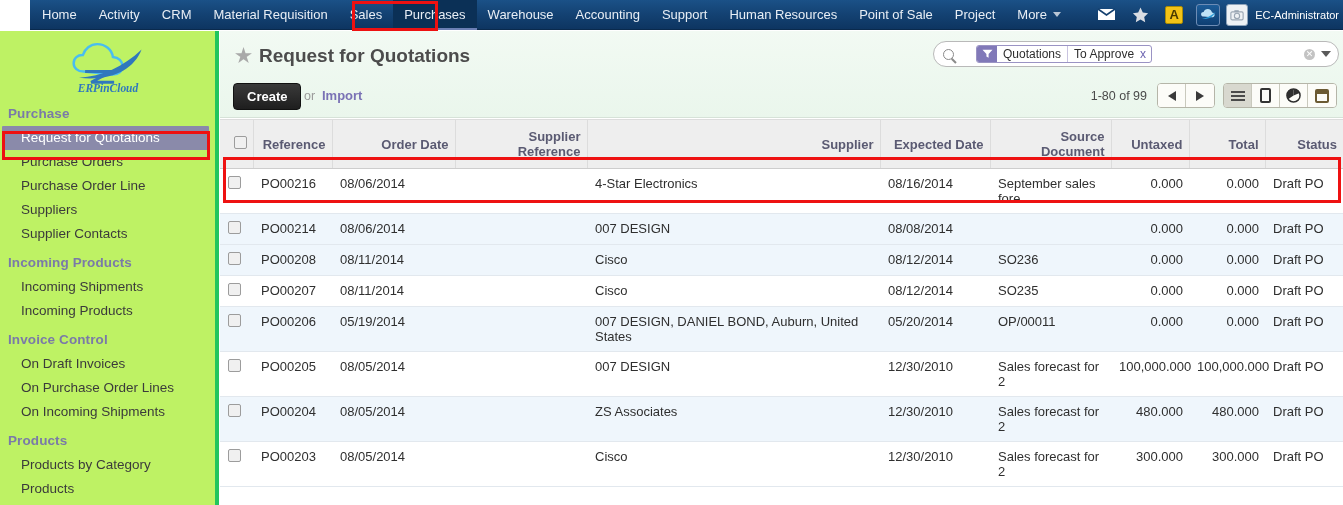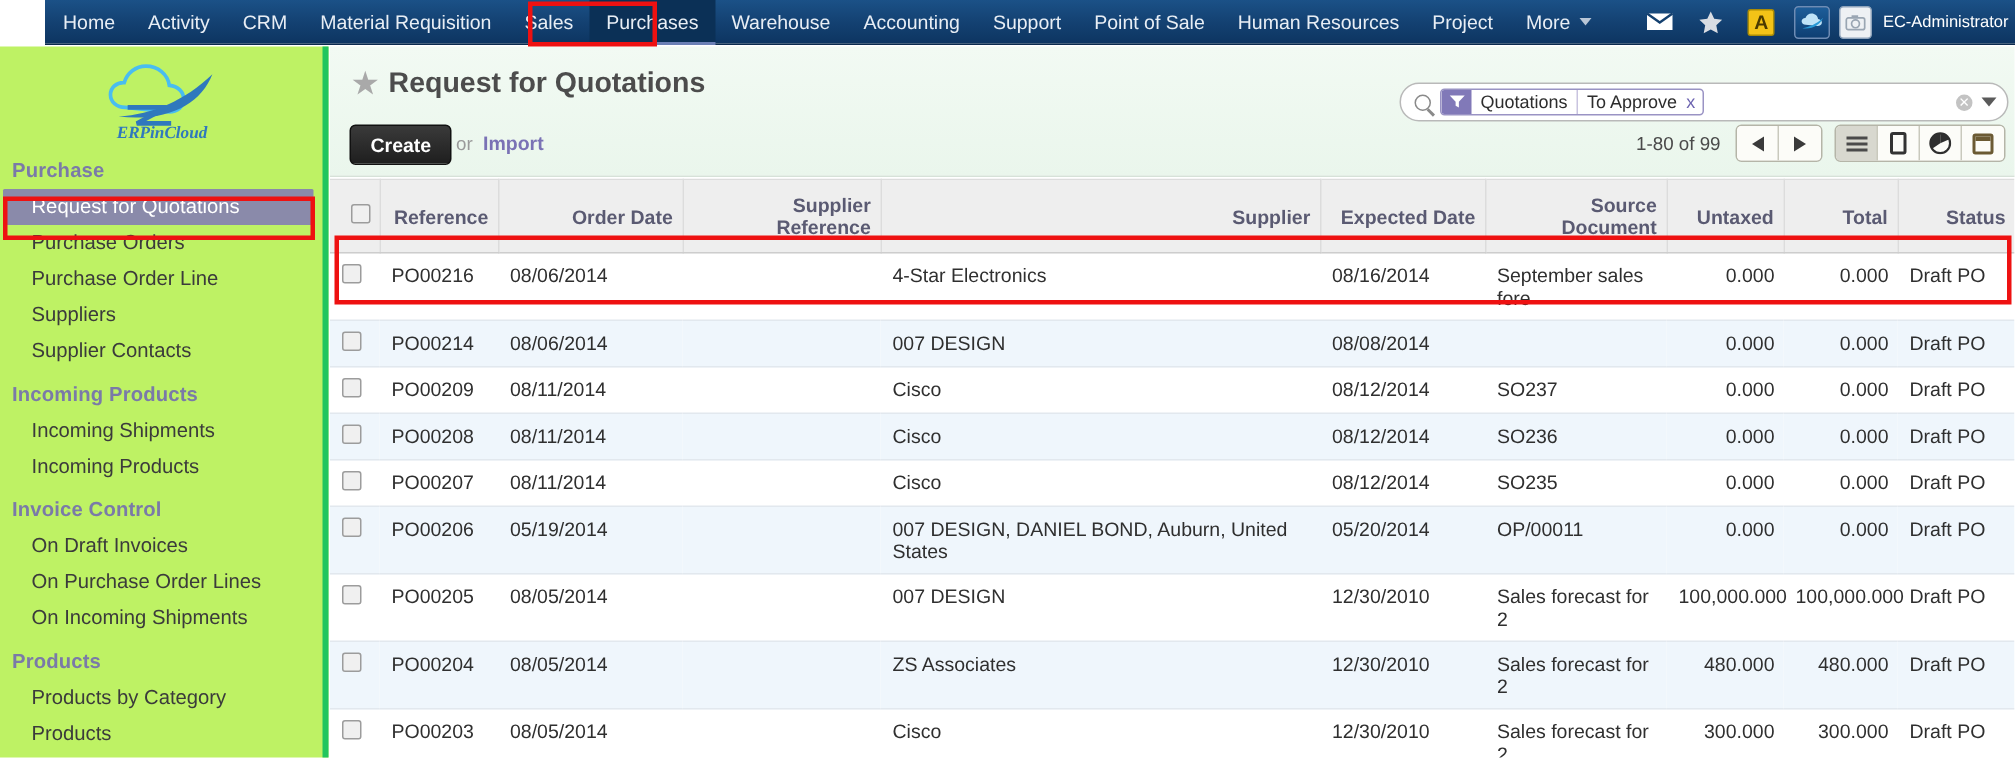--- a/index.html
+++ b/index.html
@@ -164,27 +164,28 @@
     display: flex; align-items: center;
   }
   .star-fav {
     color: #a9a9a9;
     font-size: 19px;
     margin-right: 7px;
     cursor: pointer;
   }
   #searchbox {
     position: absolute;
-    right: 4px; top: 24px;
+    right: 4px; top: 10px;
     width: 406px; height: 26px;
     background: #ffffff;
     border: 1px solid #b9b9b9;
     border-radius: 13px;
     display: flex; align-items: center;
     padding: 0 7px 0 9px;
+    gap: 16px;
   }
   .magnifier {
     width: 11px; height: 11px;
     border: 1.6px solid #8a8a8a;
     border-radius: 50%;
     position: relative;
     flex: none;
     margin-right: 6px;
   }
   .magnifier::after {
@@ -411,24 +412,24 @@
       <div class="navitem">
         <span>Warehouse</span>
       </div>
       <div class="navitem">
         <span>Accounting</span>
       </div>
       <div class="navitem">
         <span>Support</span>
       </div>
       <div class="navitem">
+        <span>Human Resources</span>
+      </div>
+      <div class="navitem">
         <span>Point of Sale</span>
-      </div>
-      <div class="navitem">
-        <span>Human Resources</span>
       </div>
       <div class="navitem">
         <span>Project</span>
       </div>
       <div class="navitem">
         <span>More</span>
         <span class="caret-down"></span>
       </div>
     </div>
   <div id="nav-right">
@@ -614,32 +615,20 @@
             <td>PO00214</td>
             <td>08/06/2014</td>
             <td></td>
             <td>007 DESIGN</td>
             <td>08/08/2014</td>
             <td></td>
             <td class="num">0.000</td>
             <td class="num">0.000</td>
             <td>Draft PO</td>
           </tr>
-          <tr class="odd">
-            <td class="cbcell"><span class="cb"></span></td>
-            <td>PO00209</td>
-            <td>08/11/2014</td>
-            <td></td>
-            <td>Cisco</td>
-            <td>08/12/2014</td>
-            <td>SO237</td>
-            <td class="num">0.000</td>
-            <td class="num">0.000</td>
-            <td>Draft PO</td>
-          </tr>
           <tr class="even">
             <td class="cbcell"><span class="cb"></span></td>
             <td>PO00208</td>
             <td>08/11/2014</td>
             <td></td>
             <td>Cisco</td>
             <td>08/12/2014</td>
             <td>SO236</td>
             <td class="num">0.000</td>
             <td class="num">0.000</td>

